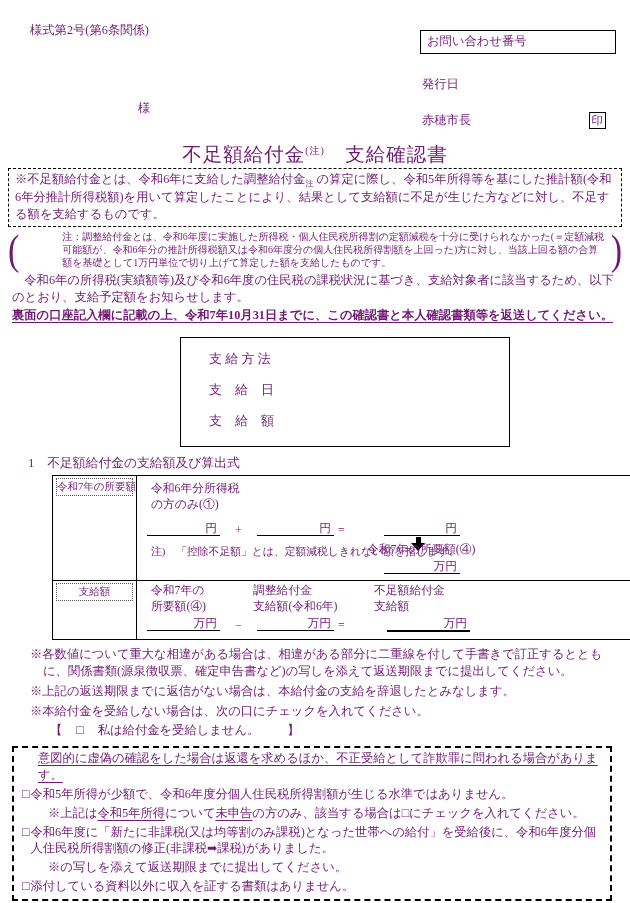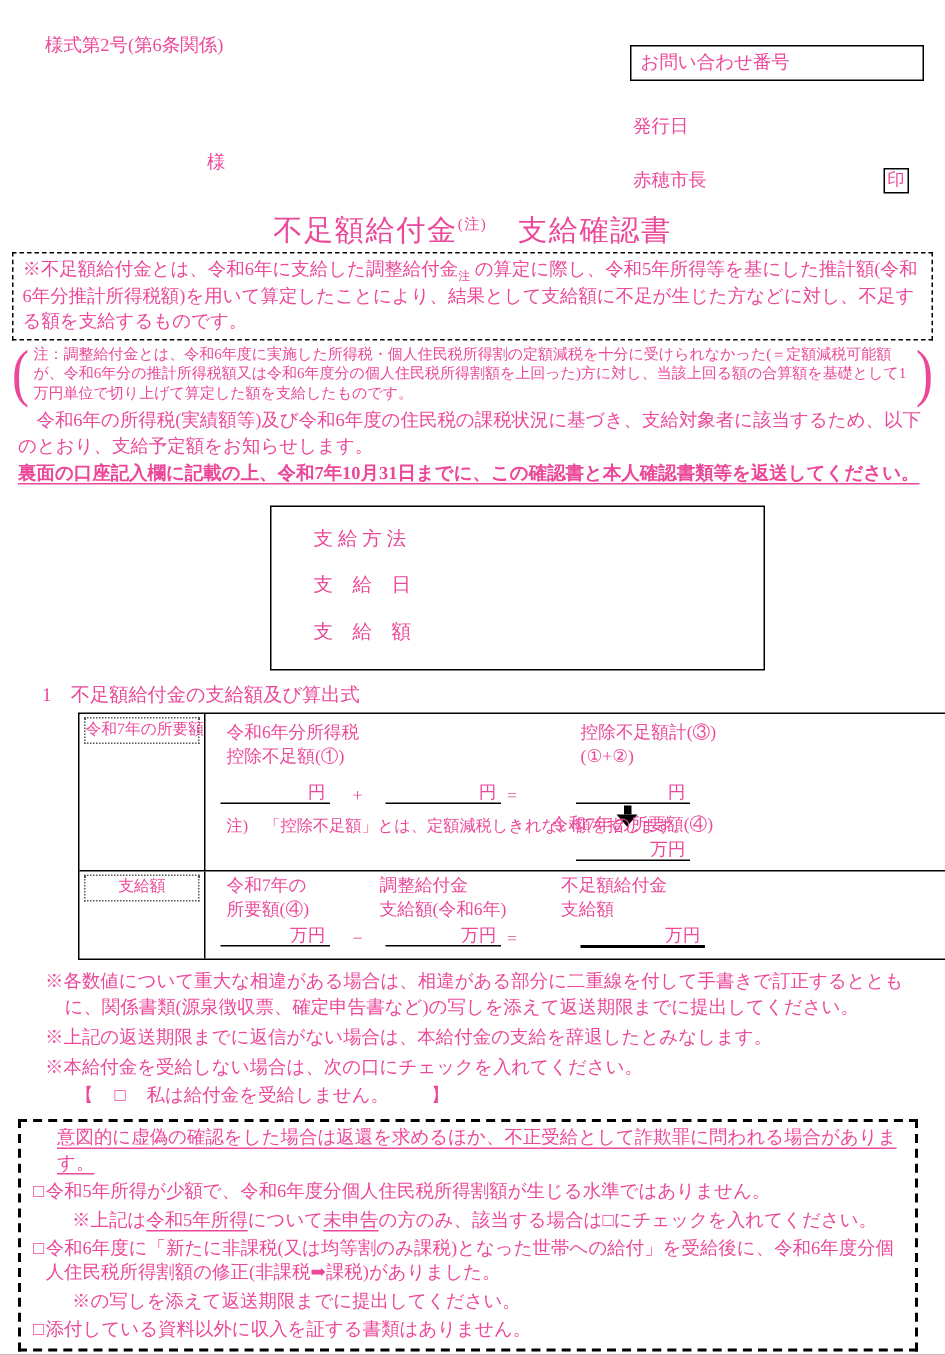--- a/index.html
+++ b/index.html
@@ -1,17 +1,17 @@
 <!DOCTYPE html>
 <html><head>
 <meta charset="utf-8">
 <style>
   html,body{margin:0;padding:0;background:#888;}
   .page{
-    position:relative;width:630px;height:903px;background:#fff;color:#ec4899;
+    position:relative;width:630px;height:903px;background:#fff;color:#701a75;
     font-family:"Liberation Serif","DejaVu Serif",serif;
     font-size:12.3px;line-height:1.38;overflow:hidden;margin:0 auto;
   }
   
   .form-number{position:absolute;top:22px;left:30px;}
   .inquiry-box{position:absolute;top:30px;left:420px;width:182px;height:18px;
     border:1px solid #000;padding:2px 6px;}
   .issue-date{position:absolute;top:76px;left:422px;}
   .addressee{position:absolute;top:100px;left:138px;}
   .mayor-line{position:absolute;top:112px;left:422px;width:184px;
@@ -19,21 +19,21 @@
   .seal-box{border:1px solid #000;padding:0 2px;font-size:11.5px;line-height:1.3;}
   .doc-title{position:absolute;top:142px;left:0;width:100%;text-align:center;
     font-size:19.5px;letter-spacing:1px;}
   .doc-title sup{font-size:10px;}
   
   .main{position:absolute;top:168px;left:8px;width:614px;}
   .intro-box{border:1px dashed #000;padding:2px 6px 3px 6px;}
   .paren-note{display:flex;align-items:stretch;font-size:10px;line-height:1.3;margin-top:2px;}
   .bigparen{font-size:34px;line-height:1;align-self:center;transform:scaleY(1.25);
     font-family:"Liberation Serif",serif;}
-  .paren-note .note-text{flex:1;padding:1px 3px;}
+  .paren-note .note-text{flex:1;padding:1px 3px;margin-left:40px;}
   .para{margin:2px 4px 0 4px;}
   .bank-line{margin:1px 0 0 4px;font-weight:bold;text-decoration:underline;
     text-underline-offset:3px;}
   .pay-box{border:1px solid #000;width:300px;margin:13px 12px 8px 172px;
     padding:10px 0 16px 28px;font-size:13px;}
   .pay-box .pay-row{margin-top:13px;}
   .pay-box .pay-row:first-child{margin-top:2px;}
   .section-heading{margin:4px 0 2px 20px;font-size:12.8px;}
   
   .calc-table{position:relative;margin-left:44px;width:586px;border:1px solid #000;
@@ -115,25 +115,21 @@
 
     <div class="calc-table">
 
       <div class="calc-row row-a">
         <div class="left-col">
           <div class="left-label">令和7年の所要額</div>
         </div>
         <div class="content">
           <div class="hdr" style="left:14px;top:5px;font-family:Liberation Serif, serif;">
             <div>令和6年分所得税</div>
-            <div>控除不足額(①)</div>
-          </div>
-          <div class="hdr" style="left:250px;top:5px;">
-            <div>控除不足額計(③)</div>
-            <div>(①+②)</div>
+            <div>の方のみ(①)</div>
           </div>
           <div class="blank" style="left:10px;top:44px;width:70px;"><span>円</span></div>
           <div class="op" style="left:98px;top:46px;">+</div>
           <div class="blank" style="left:120px;top:44px;width:74px;"><span>円</span></div>
           <div class="op" style="left:201px;top:46px;">=</div>
           <div class="blank" style="left:247px;top:44px;width:73px;"><span>円</span></div>
           <div class="calc-note" style="left:14px;top:68px;">注)　「控除不足額」とは、定額減税しきれない額を指します。</div>
           <div class="down-arrow" style="left:274px;top:61px;">
             <div class="stem"></div>
               <div class="head"></div>

